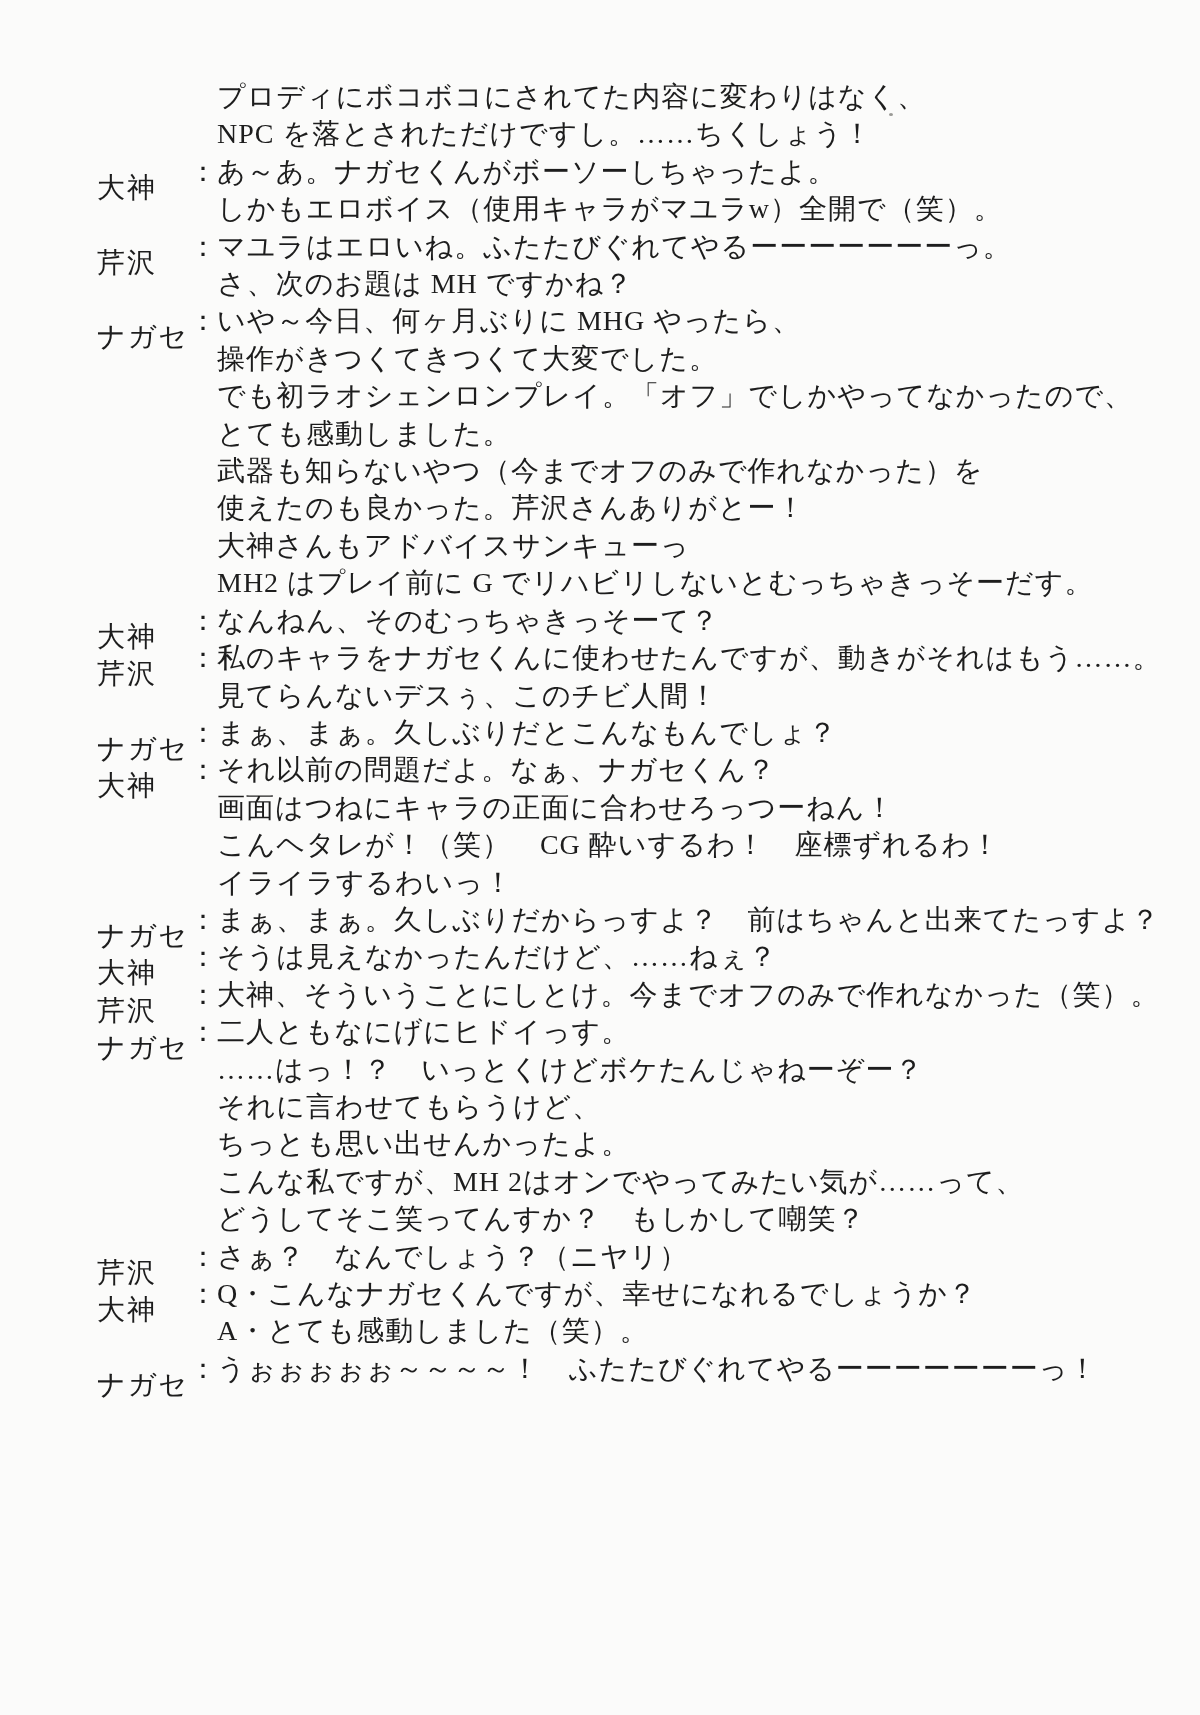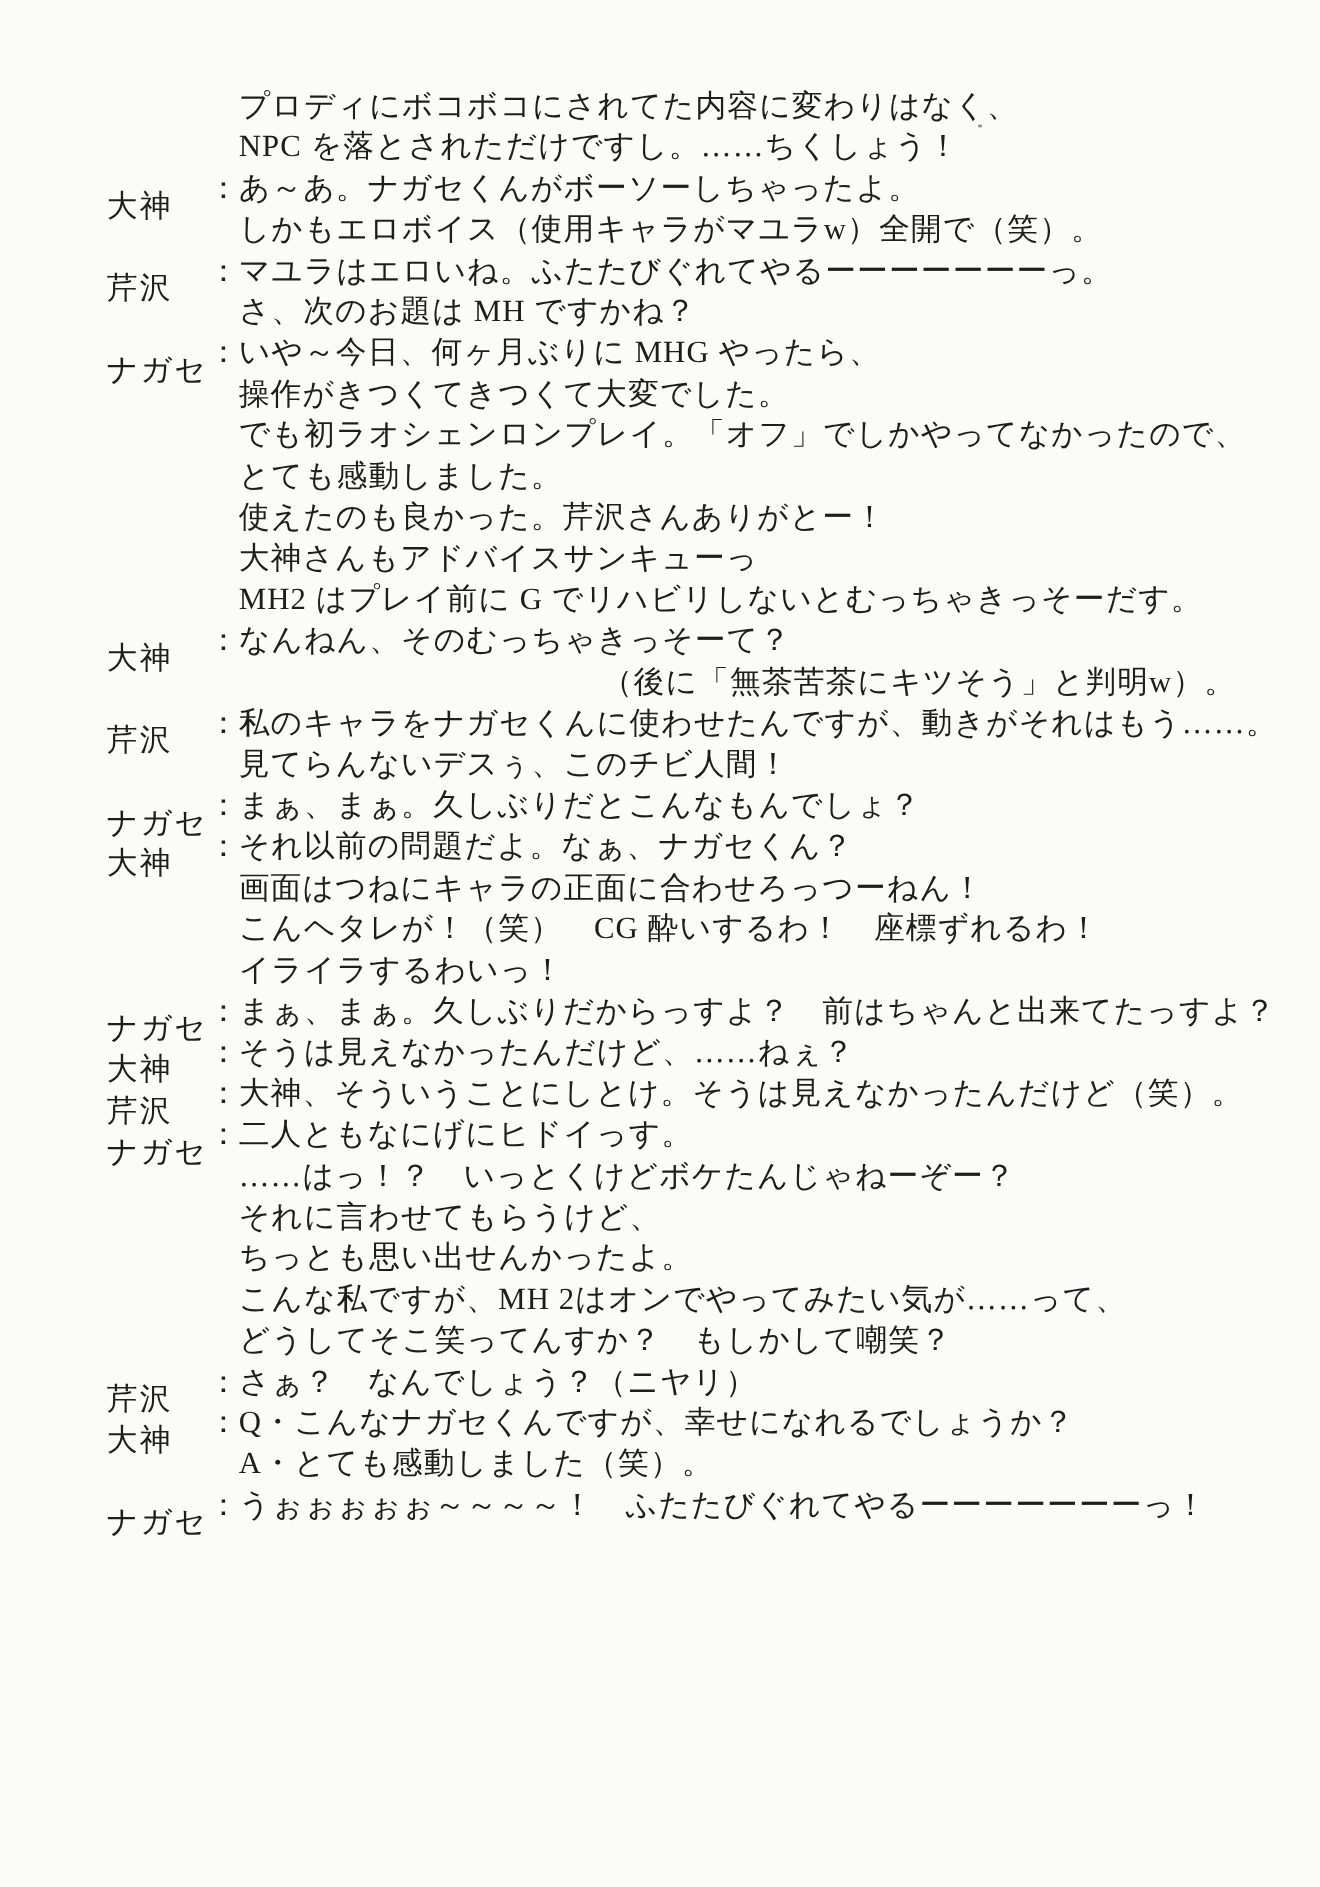--- a/index.html
+++ b/index.html
@@ -112,20 +112,25 @@
     <span class="colon"></span>
     <span class="txt">でも初ラオシェンロンプレイ。「オフ」でしかやってなかったので、</span>
   </div>
 
   <div class="line">
     <span class="spk"></span>
     <span class="colon"></span>
     <span class="txt">とても感動しました。</span>
   </div>
 
+  <div class="line">
+    <span class="spk"></span>
+    <span class="colon"></span>
+    <span class="txt">武器も知らないやつ（今までオフのみで作れなかった）を</span>
+  </div>
 
   <div class="line">
     <span class="spk"></span>
     <span class="colon"></span>
     <span class="txt">使えたのも良かった。芹沢さんありがとー！</span>
   </div>
 
   <div class="line">
     <span class="spk"></span>
     <span class="colon"></span>
@@ -137,25 +142,20 @@
     <span class="colon"></span>
     <span class="txt">MH2 はプレイ前に G でリハビリしないとむっちゃきっそーだす。</span>
   </div>
 
   <div class="line">
     <span class="spk">大神</span>
     <span class="colon">：</span>
     <span class="txt">なんねん、そのむっちゃきっそーて？</span>
   </div>
 
-  <div class="line indent-right">
-    <span class="spk"></span>
-    <span class="colon"></span>
-    <span class="txt">（後に「無茶苦茶にキツそう」と判明w）。</span>
-  </div>
 
   <div class="line">
     <span class="spk">芹沢</span>
     <span class="colon">：</span>
     <span class="txt">私のキャラをナガセくんに使わせたんですが、動きがそれはもう……。</span>
   </div>
 
   <div class="line">
     <span class="spk"></span>
     <span class="colon"></span>
@@ -200,21 +200,21 @@
 
   <div class="line">
     <span class="spk">大神</span>
     <span class="colon">：</span>
     <span class="txt">そうは見えなかったんだけど、……ねぇ？</span>
   </div>
 
   <div class="line">
     <span class="spk">芹沢</span>
     <span class="colon">：</span>
-    <span class="txt">大神、そういうことにしとけ。そうは見えなかったんだけど（笑）。</span>
+    <span class="txt">大神、そういうことにしとけ。今までオフのみで作れなかった（笑）。</span>
   </div>
 
   <div class="line">
     <span class="spk">ナガセ</span>
     <span class="colon">：</span>
     <span class="txt">二人ともなにげにヒドイっす。</span>
   </div>
 
   <div class="line">
     <span class="spk"></span>

